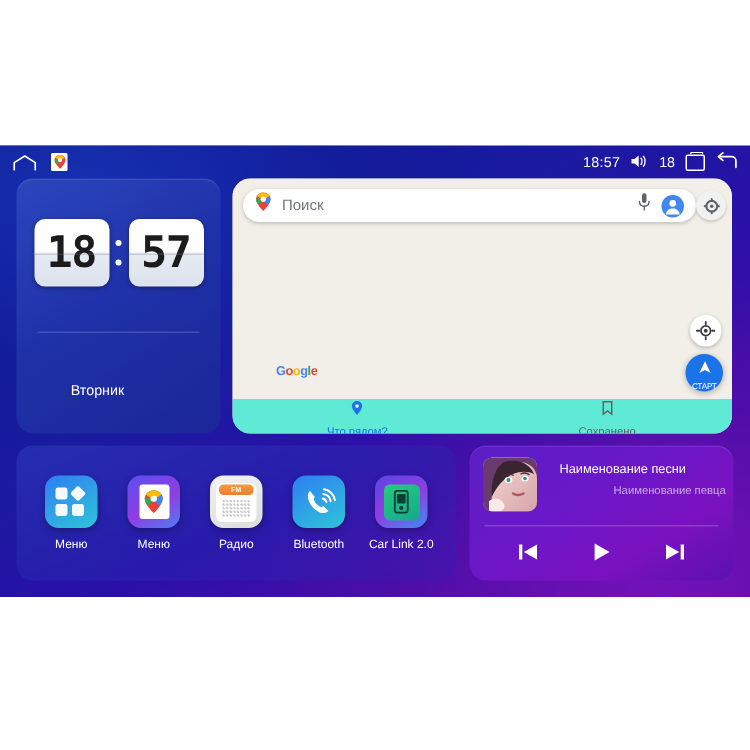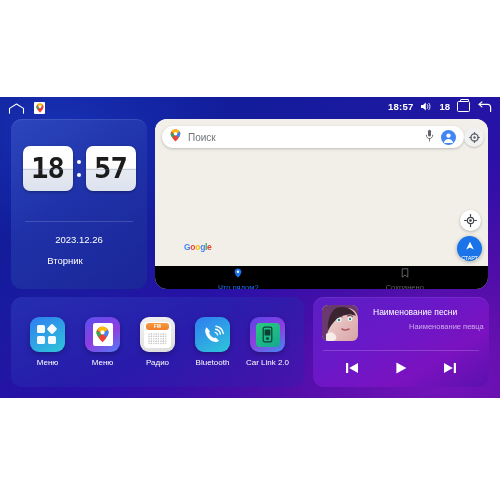--- a/index.html
+++ b/index.html
@@ -32,21 +32,21 @@
     width: 500px;
     height: 22px;
     display: flex;
     align-items: center;
     padding: 0 8px;
     box-sizing: border-box;
     color: #ffffff;
     font-size: 9px;
   }
   .sb-left { display: flex; align-items: center; gap: 9px; }
-  .sb-right { margin-left: auto; display: flex; align-items: flex-start; gap: 7px; font-weight: bold; }
+  .sb-right { margin-left: auto; display: flex; align-items: center; gap: 7px; }
 
   .home-glyph { width: 17px; height: 11px; display: block; }
   .maps-notif {
     width: 11px; height: 12px;
     background: #ffffff;
     border-radius: 1px;
     display: flex; align-items: center; justify-content: center;
   }
   .sb-time { font-size: 9.5px; letter-spacing: 0.2px; }
   .sb-vol { width: 12px; height: 11px; }
@@ -243,21 +243,21 @@
     line-height: 1;
     padding-left: 21px;
   }
   .g-b { color: #4285f4; } .g-r { color: #ea4335; }
   .g-y { color: #fbbc05; } .g-g { color: #34a853; }
 
   .map-tabs {
     position: absolute;
     left: 0; top: 147px;
     width: 333px; height: 23px;
-    background: #000000;
+    background: #5eead4;
     display: flex;
   }
   .map-tab {
     flex: 1;
     display: flex;
     flex-direction: column;
     align-items: center;
     justify-content: center;
     gap: 1px;
   }
@@ -460,21 +460,20 @@
       </div>
       <div class="flip-colon">
         <span></span>
           <span></span>
       </div>
       <div class="flip-card">
         <span class="flip-digit">57</span>
       </div>
     </div>
     <div class="clock-divider"></div>
-    <div class="clock-date">2023.12.26</div>
     <div class="clock-day">Вторник</div>
   </div>
 
   <div id="map-widget">
     <div class="map-canvas"></div>
 
     <div class="search-pill">
       <span>
         <svg width="11" height="13" viewBox="0 0 8 10">
           <path d="M4 0.3 C1.9 0.3 0.3 1.9 0.3 3.7 C0.3 6.2 4 9.7 4 9.7 C4 9.7 7.7 6.2 7.7 3.7 C7.7 1.9 6.1 0.3 4 0.3 Z" fill="#ea4335"></path>

